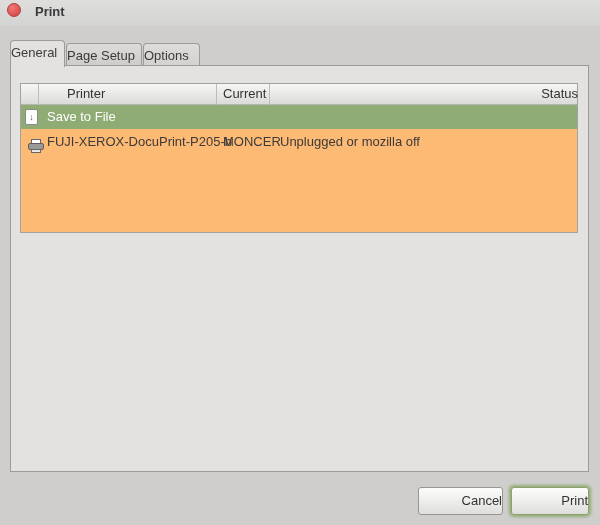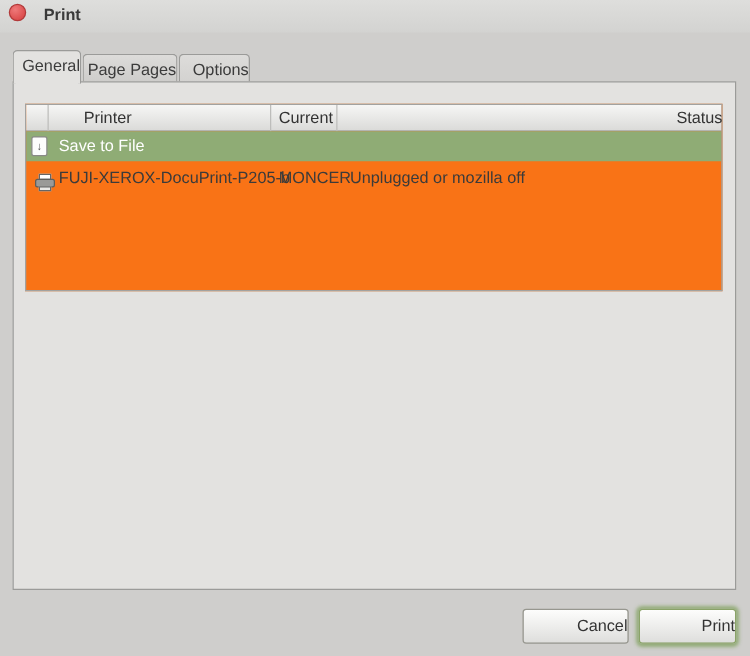--- a/index.html
+++ b/index.html
@@ -9,31 +9,31 @@
 
   
   .titlebar { position:absolute; left:0; top:0; width:600px; height:26px;
     background:linear-gradient(#dededc,#d3d3d1); }
   .close-dot { position:absolute; left:7px; top:3px; width:14px; height:14px; border-radius:50%;
     background:radial-gradient(circle at 35% 30%, #ef7a7a, #dd4f4f 70%); border:1px solid #b23a3a; cursor:default; }
   .win-title { position:absolute; left:35px; top:4px; font-weight:bold; color:#3a3a3a; }
 
   
   .tab { position:absolute; border:1px solid #9b9b99; border-bottom:none;
-    border-radius:4px 4px 0 0; text-align:right; padding-top:4px;
+    border-radius:4px 4px 0 0; text-align:left; padding-top:4px;
     background:linear-gradient(#dddcda,#cdccca); color:#3b3b3b; }
   .tab.active { background:#e3e2e0; z-index:3; font-weight:normal; }
 
   
   .notebook { position:absolute; left:10px; top:65px; width:579px; height:407px;
     background:#e3e2e0; border:1px solid #9b9b99; z-index:1; }
 
   
   .plist { position:absolute; left:20px; top:83px; width:558px; height:150px;
-    background:#f97316; border:1px solid #a2a2a0; z-index:2; }
+    background:#fdba74; border:1px solid #a2a2a0; z-index:2; }
   .plist-header { position:absolute; left:0; top:0; width:100%; height:21px;
     background:linear-gradient(#f6f6f5,#dbdbd9); border-bottom:1px solid #b4b4b2; }
   .hcell { position:absolute; top:0; height:21px; padding:2px 0 0 8px; border-right:1px solid #bdbdbb; color:#333; }
   .hcell.c0 { left:0; width:18px; padding-left:0; }
   .hcell.c1 { left:18px; width:178px; padding-left:28px; }
   .hcell.c2 { left:196px; width:53px; padding-left:6px; }
   .hcell.c3 { left:249px; width:308px; padding-left:10px; border-right:none;text-align:right; }
   .prow { position:absolute; left:0; width:556px; height:24px; }
   .prow.selected { background:#8fac75; color:#ffffff; }
   .prow .cell-printer { position:absolute; left:26px; top:4px; }
@@ -107,21 +107,21 @@
 <body>
 
 <div class="window">
 
   <div class="titlebar">
     <div class="close-dot"></div>
     <div class="win-title">Print</div>
   </div>
 
   <div class="tab active" style="left:10px; top:40px; width:55px; height:27px;">General</div>
-  <div class="tab" style="left:66px; top:43px; width:76px; height:23px;">Page Pages</div>
+  <div class="tab" style="left:66px; top:43px; width:76px; height:23px;">Page Setup</div>
   <div class="tab" style="left:143px; top:43px; width:57px; height:36px;">Options</div>
 
   <div class="notebook"></div>
 
   <div class="plist">
     <div class="plist-header">
       <div class="hcell c0"></div>
       <div class="hcell c1">Printer</div>
       <div class="hcell c2">Current</div>
       <div class="hcell c3">Status</div>

